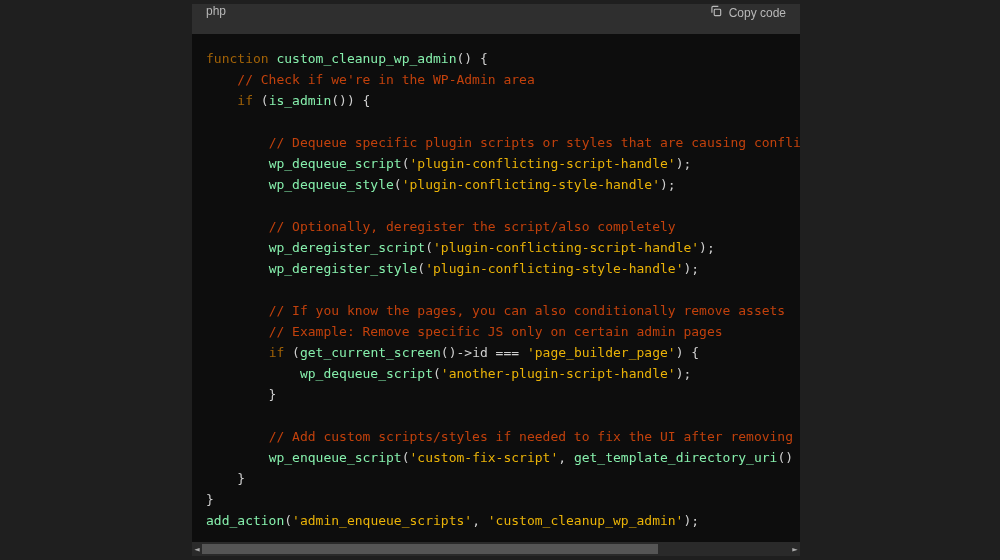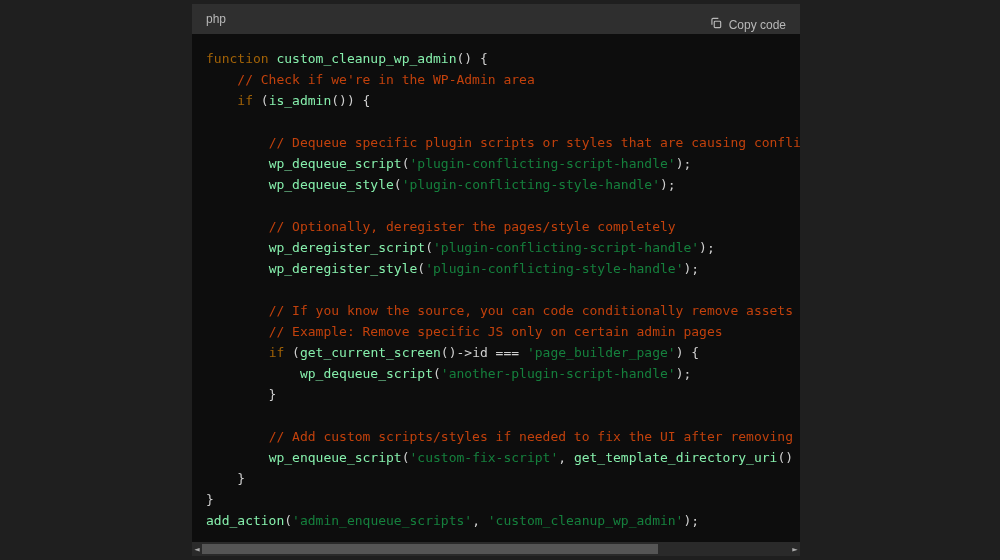--- a/index.html
+++ b/index.html
@@ -1,26 +1,26 @@
 <!DOCTYPE html>
 <html><head>
   <meta charset="utf-8">
   <style>
     * { margin:0; padding:0; box-sizing:border-box; }
     body { background:#1f1f1f; width:1000px; height:560px; overflow:hidden; font-family:ui-monospace,Consolas,monospace; }
     .cb { position:absolute; left:192px; top:4px; width:608px; height:552px; background:#0d0d0d; display:flex; flex-direction:column; }
-    .hdr { display:flex; justify-content:space-between; align-items:center; background:#2f2f2f; height:30px; padding:0 14px; font-size:12px; color:#b8b8b8; font-family:-apple-system,Segoe UI,Arial,sans-serif; }
-    .copy { display:flex; align-items:center; gap:6px; cursor:pointer;margin-top:11px; }
+    .hdr { display:flex; justify-content:space-between; align-items:flex-start; background:#2f2f2f; height:30px; padding:0 14px; font-size:12px; color:#b8b8b8; font-family:-apple-system,Segoe UI,Arial,sans-serif; }
+    .copy { display:flex; align-items:center; gap:6px; cursor:pointer; }
     .copy svg { width:14px; height:14px; }
     .code { flex:1; overflow:hidden; padding:14px 14px 0 14px; }
     pre { font-size:13px; line-height:21px; color:#ddd; white-space:pre; }
     .kw { color:#a16207; }
     .fn { color:#86efac; }
     .cm { color:#c2410c; }
-    .str { color:#15803d; }
+    .str { color:#eab308; }
     .pn { color:#d0d0d0; }
     .sb { height:14px; background:#2a2a2a; display:flex; align-items:center; position:relative; }
     .thumb { position:absolute; left:10px; width:456px; height:10px; background:#555; top:2px; border-radius:0; }
     .ar { position:absolute; width:10px; height:14px; display:flex; align-items:center; justify-content:center; color:#aaa; font-size:9px; }
     .ar.l { left:0; }
     .ar.r { right:0; }
   </style>
 </head>
 <body>
 
@@ -39,25 +39,25 @@
   </div>
   <div class="code">
     <pre id="code-pre"><span class="kw">function</span><span class="pn"> </span><span class="fn">custom_cleanup_wp_admin</span><span class="pn">() {</span>
 <span class="pn">    </span><span class="cm">// Check if we're in the WP-Admin area</span>
 <span class="pn">    </span><span class="kw">if</span><span class="pn"> (</span><span class="fn">is_admin</span><span class="pn">()) {</span>
 <span class="pn"> </span>
 <span class="pn">        </span><span class="cm">// Dequeue specific plugin scripts or styles that are causing conflicts</span>
 <span class="pn">        </span><span class="fn">wp_dequeue_script</span><span class="pn">(</span><span class="str">'plugin-conflicting-script-handle'</span><span class="pn">);</span>
 <span class="pn">        </span><span class="fn">wp_dequeue_style</span><span class="pn">(</span><span class="str">'plugin-conflicting-style-handle'</span><span class="pn">);</span>
 <span class="pn"> </span>
-<span class="pn">        </span><span class="cm">// Optionally, deregister the pages/style completely</span>
+<span class="pn">        </span><span class="cm">// Optionally, deregister the script/also completely</span>
 <span class="pn">        </span><span class="fn">wp_deregister_script</span><span class="pn">(</span><span class="str">'plugin-conflicting-script-handle'</span><span class="pn">);</span>
 <span class="pn">        </span><span class="fn">wp_deregister_style</span><span class="pn">(</span><span class="str">'plugin-conflicting-style-handle'</span><span class="pn">);</span>
 <span class="pn"> </span>
-<span class="pn">        </span><span class="cm">// If you know the source, you can code conditionally remove assets</span>
+<span class="pn">        </span><span class="cm">// If you know the pages, you can also conditionally remove assets</span>
 <span class="pn">        </span><span class="cm">// Example: Remove specific JS only on certain admin pages</span>
 <span class="pn">        </span><span class="kw">if</span><span class="pn"> (</span><span class="fn">get_current_screen</span><span class="pn">()-&gt;id === </span><span class="str">'page_builder_page'</span><span class="pn">) {</span>
 <span class="pn">            </span><span class="fn">wp_dequeue_script</span><span class="pn">(</span><span class="str">'another-plugin-script-handle'</span><span class="pn">);</span>
 <span class="pn">        }</span>
 <span class="pn"> </span>
 <span class="pn">        </span><span class="cm">// Add custom scripts/styles if needed to fix the UI after removing problematic ones</span>
 <span class="pn">        </span><span class="fn">wp_enqueue_script</span><span class="pn">(</span><span class="str">'custom-fix-script'</span><span class="pn">, </span><span class="fn">get_template_directory_uri</span><span class="pn">() . </span>
 <span class="pn">    }</span>
 <span class="pn">}</span>
 <span class="fn">add_action</span><span class="pn">(</span><span class="str">'admin_enqueue_scripts'</span><span class="pn">, </span><span class="str">'custom_cleanup_wp_admin'</span><span class="pn">);</span>

